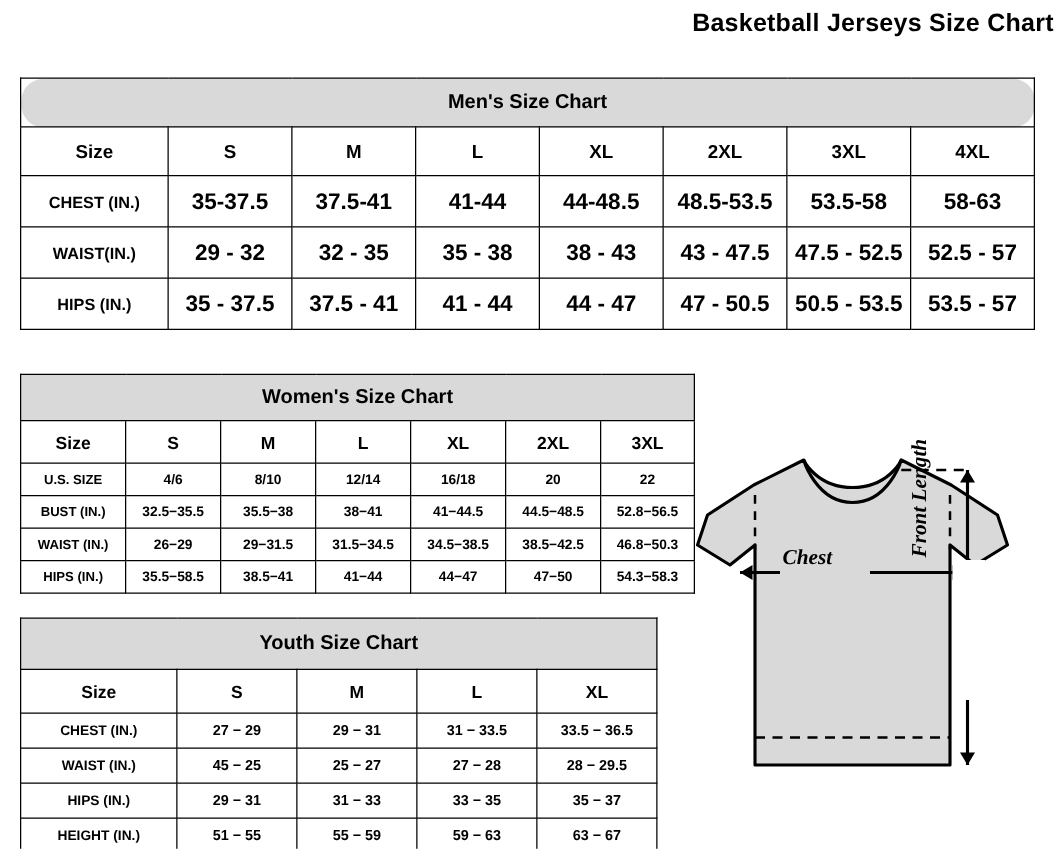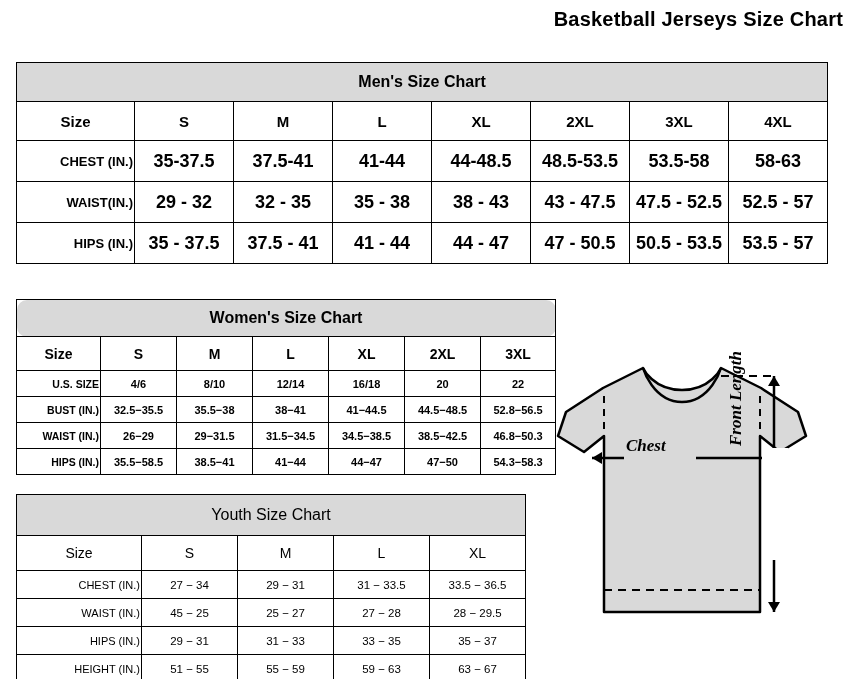--- a/index.html
+++ b/index.html
@@ -36,57 +36,56 @@
     background: #d9d9d9 !important;
     font-weight: bold;
   }
   .hdr-cell {
     font-weight: bold;
     background: #ffffff;
     margin-left: 38px;
   }
   .rowlabel {
     font-weight: bold;
-    text-align: right;
   }
 
   
   #mens-table {
     position: absolute;
     left: 16px;
     top: 62px;
     width: 811px;
   }
-  #mens-table .chart-title-cell { font-size: 16px; height: 36px; }
+  #mens-table .chart-title-cell { font-size: 16px; height: 36px; border-radius: 18px; }
   #mens-table .hdr-cell { font-size: 15px; height: 36px; }
   #mens-table td { font-size: 18px; height: 38px; font-weight: bold; }
   #mens-table .rowlabel { font-size: 13px; }
 
   
   #womens-table {
     position: absolute;
     left: 16px;
     top: 299px;
     width: 539px;
   }
-  #womens-table .chart-title-cell { font-size: 16px; height: 34px; border-radius: 10px; }
+  #womens-table .chart-title-cell { font-size: 16px; height: 34px; }
   #womens-table .hdr-cell { font-size: 14px; height: 31px; }
   #womens-table td { font-size: 11px; height: 23px; font-weight: bold; }
   #womens-table .rowlabel { font-size: 10.5px; }
 
   
   #youth-table {
     position: absolute;
     left: 16px;
     top: 494px;
     width: 509px;
   }
   #youth-table .chart-title-cell { font-size: 16px; height: 38px; }
   #youth-table .hdr-cell { font-size: 14px; height: 32px; }
-  #youth-table td { font-size: 11.5px; height: 25px; font-weight: normal; }
+  #youth-table td { font-size: 11.5px; height: 25px; font-weight: bold; }
   #youth-table .rowlabel { font-size: 11px; }
 
   
   #shirt-diagram {
     position: absolute;
     left: 548px;
     top: 340px;
     width: 290px;
     height: 320px;
   }
@@ -250,21 +249,21 @@
     </tr>
     <tr>
       <td class="hdr-cell">Size</td>
       <td class="hdr-cell">S</td>
       <td class="hdr-cell">M</td>
       <td class="hdr-cell">L</td>
       <td class="hdr-cell">XL</td>
     </tr>
     <tr>
       <td class="rowlabel">CHEST (IN.)</td>
-      <td>27 − 34</td>
+      <td>27 − 29</td>
       <td>29 − 31</td>
       <td>31 − 33.5</td>
       <td>33.5 − 36.5</td>
     </tr>
     <tr>
       <td class="rowlabel">WAIST  (IN.)</td>
       <td>45 − 25</td>
       <td>25 − 27</td>
       <td>27 − 28</td>
       <td>28 − 29.5</td>

